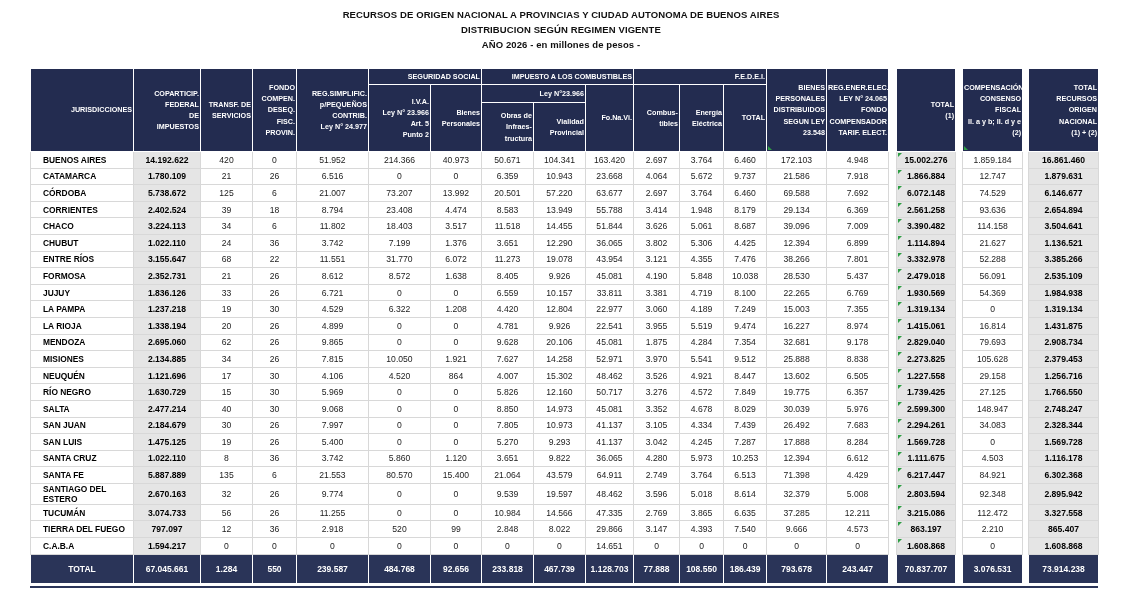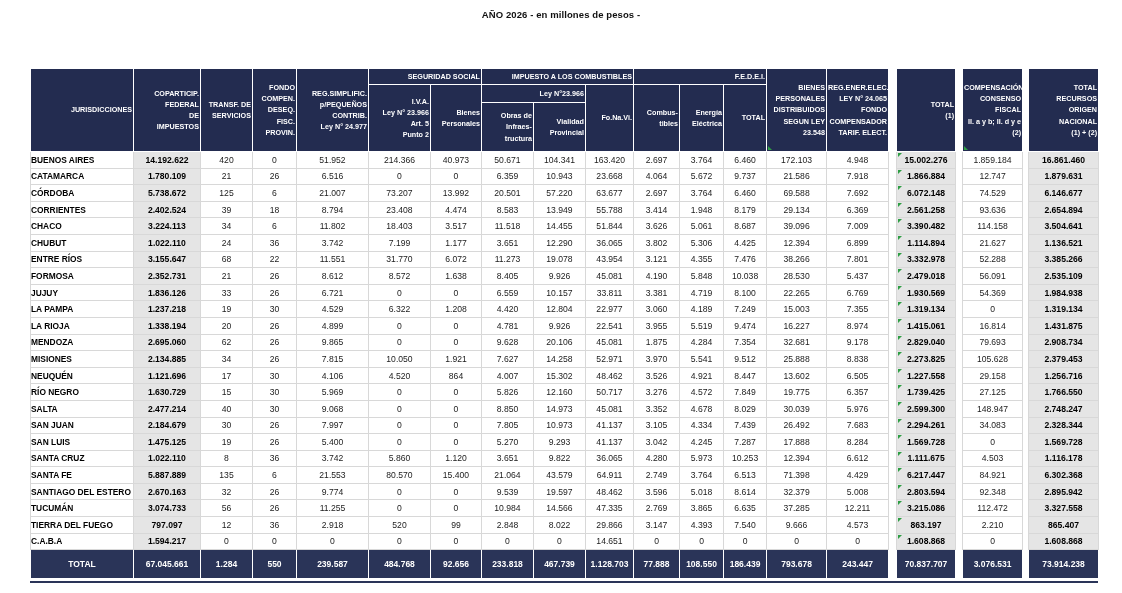--- a/index.html
+++ b/index.html
@@ -15,39 +15,41 @@
   thead th{background:var(--header-bg,#232C50);color:#fff;font-weight:bold;
            font-size:7.2px;line-height:1.55;text-align:right;vertical-align:middle;
            border:1px solid #ffffff;padding:1px;position:relative;}
   .pre{white-space:pre-line;}
   .hr1 .hgroup{height:13px;}
   .hr2 th{height:15px;}
   .hr3 th{height:46px;}
 
   tbody td{border:1px solid #D8D8D8;font-size:8.6px;color:#1b1b1b;text-align:center;
            vertical-align:middle;height:15.6px;padding:0 2px;background:#fff;}
-  tbody td.c-jur{text-align:left;font-weight:bold;padding:0 2px 0 0;color:#000;font-size:8.4px;}
+  tbody td.c-jur{text-align:left;font-weight:bold;padding:0 2px 0 12px;color:#000;font-size:8.4px;}
   tbody td.c-copart,tbody td.c-t1,tbody td.c-trec{background:var(--gray-col,#E5E5E5);font-weight:bold;color:#000;}
   tbody td.c-t1{position:relative;}
   tbody td.c-t1::before{content:"";position:absolute;top:1px;left:1px;width:0;height:0;
            border-top:4px solid var(--marker,#2E9E44);border-right:4px solid transparent;}
   th.hm-bl::after{content:"";position:absolute;bottom:1px;left:1px;width:0;height:0;
            border-bottom:4px solid var(--marker,#2E9E44);border-right:4px solid transparent;}
   td.gap,th.gap{background:#fff !important;border:none !important;padding:0;}
 
   tfoot td{background:var(--total-bg,#2A3458);color:#fff;font-weight:bold;font-size:8.5px;
            text-align:center;border:1px solid #ffffff;height:26px;vertical-align:middle;}
   .bottom-rule{margin-top:2px;width:1068px;border-top:2px solid var(--total-bg,#2A3458);height:0;}
 </style>
 </head>
 <body>
 
 <div class="page">
 
   <div class="titles">
+    <div class="t">RECURSOS DE ORIGEN NACIONAL A PROVINCIAS Y CIUDAD AUTONOMA DE BUENOS AIRES</div>
+    <div class="t">DISTRIBUCION SEGÚN REGIMEN VIGENTE</div>
     <div class="t">AÑO 2026 - en millones de pesos -</div>
   </div>
 
   <div class="tablewrap">
     <table class="grid">
       <colgroup>
         <col style="width:103px">
           <col style="width:67px">
           <col style="width:52px">
           <col style="width:44px">
@@ -253,21 +255,21 @@
             <td class="gap"></td>
             <td class="c-trec">3.504.641</td>
           </tr>
           <tr>
             <td class="c-jur">CHUBUT</td>
             <td class="c-copart">1.022.110</td>
             <td class="c-num">24</td>
             <td class="c-num">36</td>
             <td class="c-num">3.742</td>
             <td class="c-num">7.199</td>
-            <td class="c-num">1.177</td>
+            <td class="c-num">1.376</td>
             <td class="c-num">3.651</td>
             <td class="c-num">12.290</td>
             <td class="c-num">36.065</td>
             <td class="c-num">3.802</td>
             <td class="c-num">5.306</td>
             <td class="c-num">4.425</td>
             <td class="c-num">12.394</td>
             <td class="c-num">6.899</td>
             <td class="gap"></td>
             <td class="c-t1">1.114.894</td>

